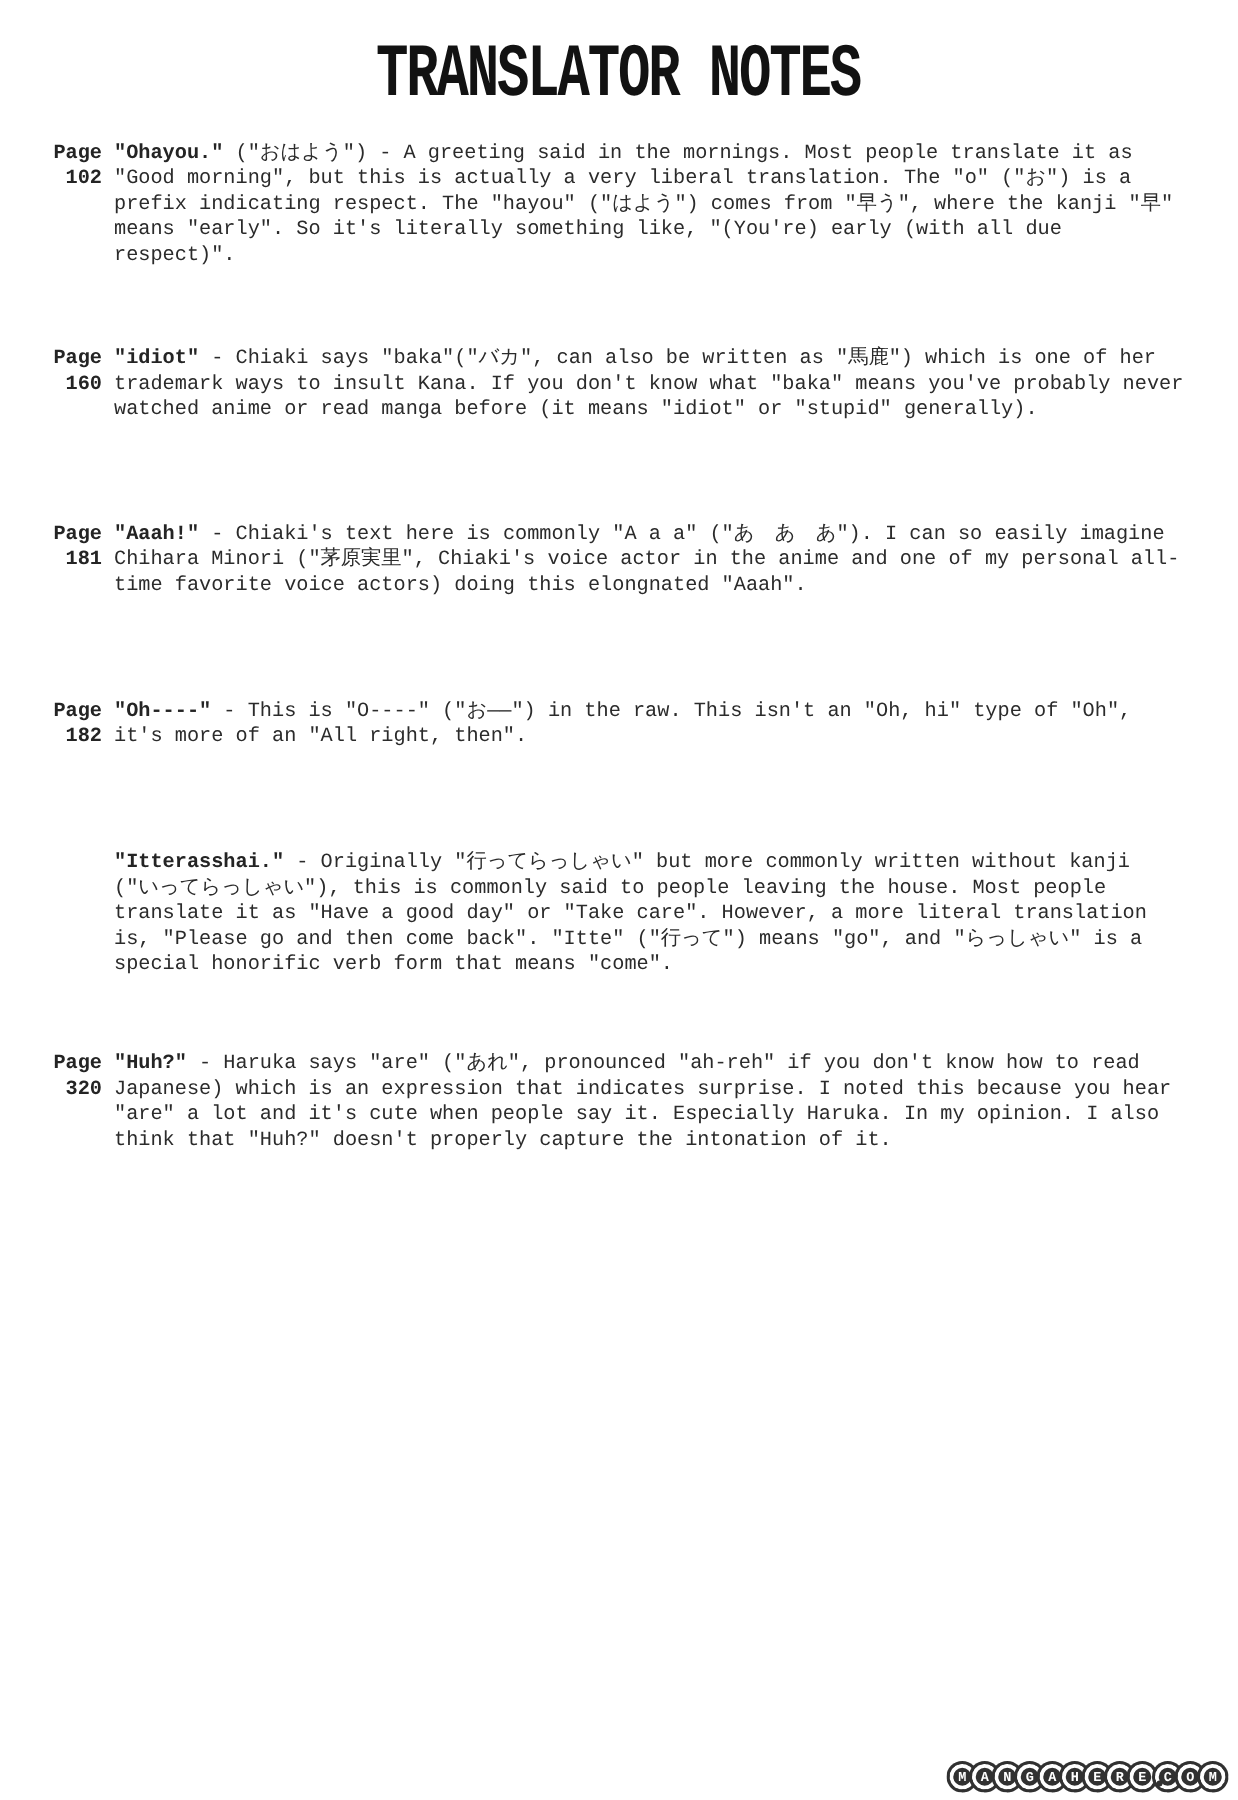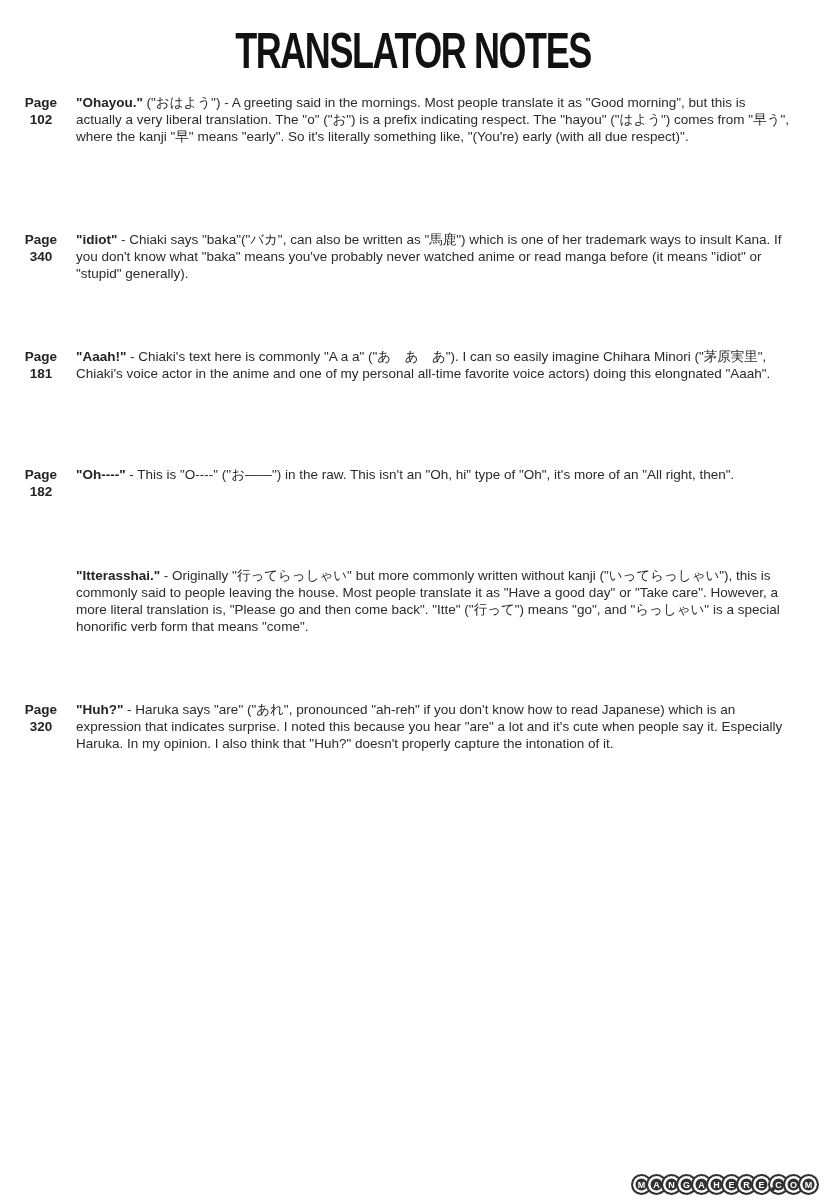--- a/index.html
+++ b/index.html
@@ -1,21 +1,21 @@
 <!DOCTYPE html>
 <html><head>
 <meta charset="utf-8">
 <style>
   html,body { margin:0; padding:0; background:#ffffff; }
   .page {
     position:relative;
     width:825px; height:1200px;
     background:#ffffff;
     overflow:hidden;
-    font-family:Liberation Sans, sans-serif;
+    font-family:Liberation Mono, monospace;
     color:#2b2b2b;
   }
   .title-wrap {
     position:absolute; top:26px; left:0; width:825px;
     text-align:center;
   }
   .title-wrap .title-text {
     display:inline-block;
     font-size:50px; line-height:50px;
     font-weight:bold;
@@ -26,21 +26,21 @@
     white-space:nowrap;
   }
   .note {
     position:absolute; left:14px; width:775px;
     display:flex; align-items:flex-start;
     font-size:13.5px; line-height:17px;
   }
   .note .plabel {
     flex:0 0 54px; width:54px;
     margin-right:8px;
-    font-weight:bold; text-align:center;
+    font-weight:bold; text-align:right;
     color:#242424;
   }
   .note .ptext { width:713px; }
   .note .term { font-weight:bold; color:#242424; }
   .watermark {
     position:absolute; right:6px; bottom:5px;
     display:flex; align-items:center;
   }
   .badge {
     width:17px; height:17px;
@@ -77,21 +77,21 @@
       <div class="note" style="top: 94px;">
     <div class="plabel">
       <div>Page</div>
       <div>102</div>
     </div>
     <div class="ptext"><span class="term">"Ohayou."</span><span> ("おはよう") - A greeting said in the mornings. Most people translate it as "Good morning", but this is actually a very liberal translation. The "o" ("お") is a prefix indicating respect. The "hayou" ("はよう") comes from "早う", where the kanji "早" means "early". So it's literally something like, "(You're) early (with all due respect)".</span></div>
   </div>
       <div class="note" style="top: 231px;">
     <div class="plabel">
       <div>Page</div>
-      <div>340</div>
+      <div>160</div>
     </div>
     <div class="ptext"><span class="term">"idiot"</span><span> - Chiaki says "baka"("バカ", can also be written as "馬鹿") which is one of her trademark ways to insult Kana. If you don't know what "baka" means you've probably never watched anime or read manga before (it means "idiot" or "stupid" generally).</span></div>
   </div>
       <div class="note" style="top: 348px;">
     <div class="plabel">
       <div>Page</div>
       <div>181</div>
     </div>
     <div class="ptext"><span class="term">"Aaah!"</span><span> - Chiaki's text here is commonly "A a a" ("あ　あ　あ"). I can so easily imagine Chihara Minori ("茅原実里", Chiaki's voice actor in the anime and one of my personal all-time favorite voice actors) doing this elongnated "Aaah".</span></div>
   </div>

